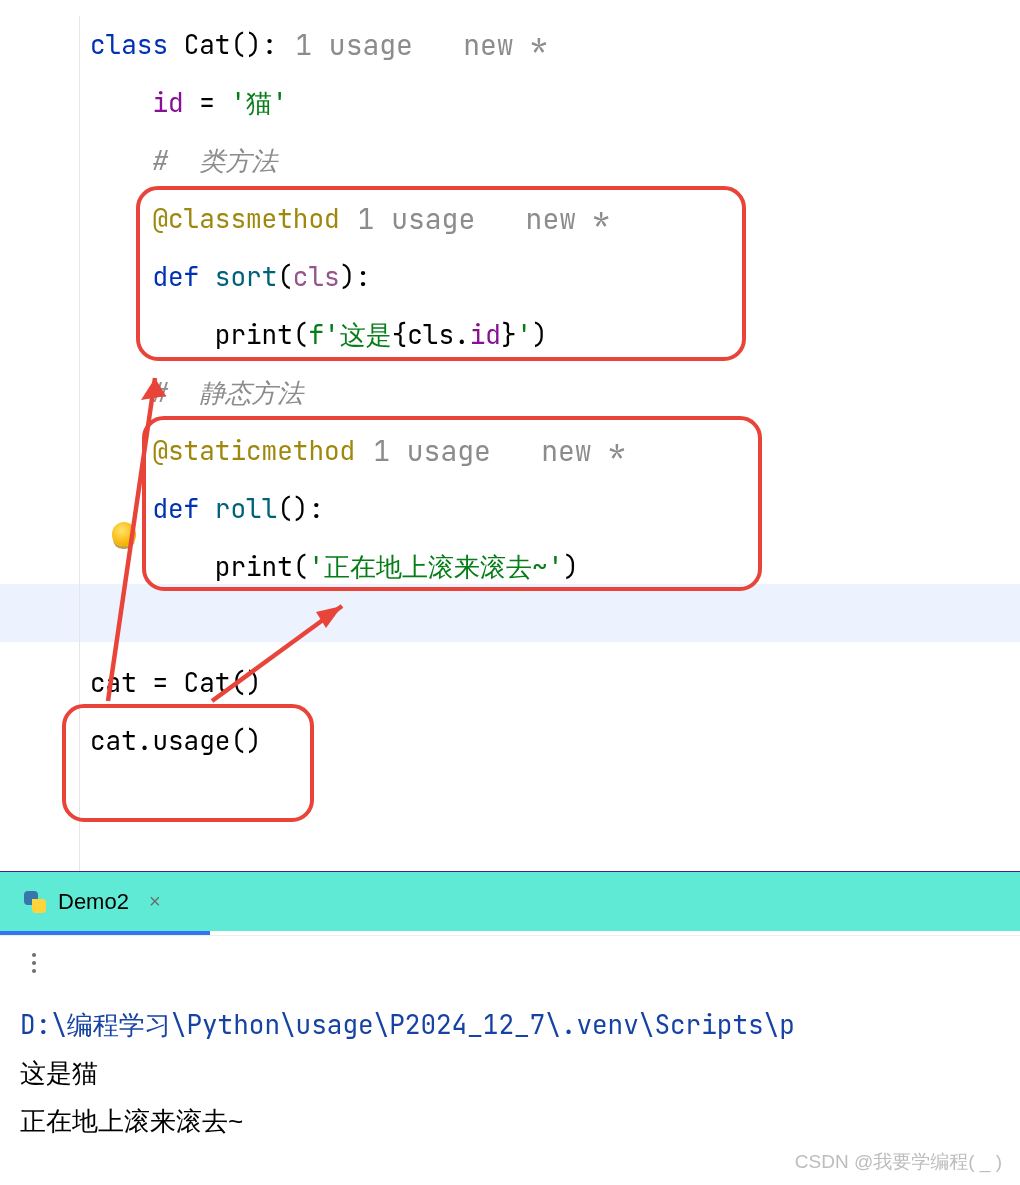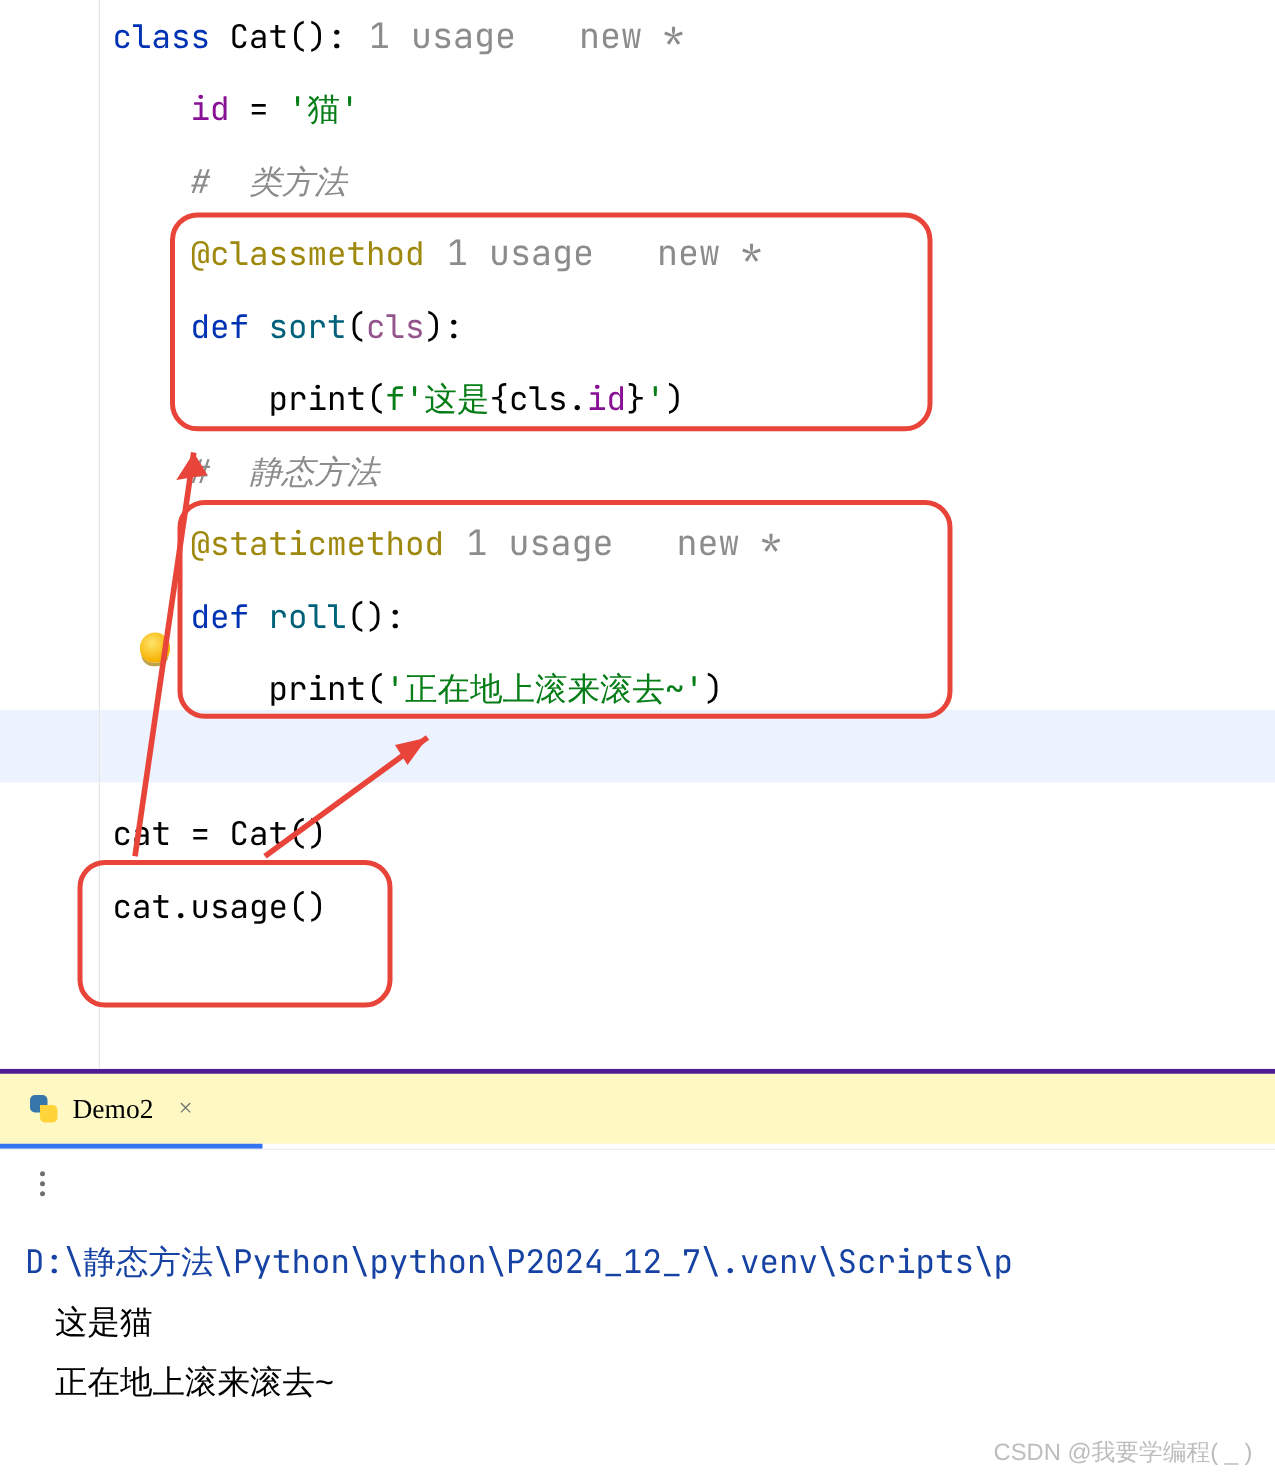--- a/index.html
+++ b/index.html
@@ -8,20 +8,21 @@
     width: 1020px; height: 1185px;
     background: #ffffff;
     font-family: "JetBrains Mono", Consolas, "Courier New", monospace;
     overflow: hidden;
   }
   .editor {
     position: relative;
     width: 1020px;
     height: 855px;
     background: #ffffff;
+    margin-top: 16px;
   }
   .gutter {
     position: absolute; left: 0; top: 0; width: 80px; height: 855px;
     border-right: 1px solid #e6e6e6;
   }
   .code {
     position: absolute; left: 90px; top: 0; right: 0;
     font-size: 26px; line-height: 1.45;
   }
   .line { height: 58px; display: flex; align-items: center; white-space: pre; }
@@ -37,44 +38,44 @@
   .cmt  { color: #8C8C8C; font-style: italic; }
   .inlay{ color: #8C8C8C; font-style: normal; font-size: 28px; padding-left: 18px; }
   .dim  { color: #000000; }
 
   .highlight-line {
     position:absolute; left:0; right:0; height:58px; top:568px;
     background:#ecf3ff;
   }
 
   .tab-bar {
-    border-top: 4px solid #4c1d95;
+    border-top: 1px solid #4c1d95;
     height: 60px; display: flex; align-items: center;
-    padding-left: 24px; gap: 12px; background:#fef9c3;
-    font-family: Liberation Serif, serif;
+    padding-left: 24px; gap: 12px; background:#5eead4;
+    font-family: Liberation Sans, sans-serif;
   }
   .tab-name { font-size: 22px; color:#000; }
   .tab-close { font-size: 20px; color:#6e6e6e; padding-left: 8px; cursor:pointer; }
   .tab-underline {
     height: 4px; width: 210px; background:#3574F0; margin-left:0;
   }
 
   .toolbar-row {
     height: 54px; border-top:1px solid #eee; display:flex; align-items:center;
     padding-left:32px;
   }
   .dots { display:flex; flex-direction:column; gap:4px; }
   .dots span { width:4px; height:4px; border-radius:50%; background:#6e6e6e; }
 
   .console {
     padding: 12px 20px 0 20px;
     font-size: 26px; line-height: 1.85;
   }
   .console .cmd { color:#1643A3; font-family: inherit; white-space:pre; overflow:hidden; }
-  .console .out { color:#000; font-family: "Microsoft YaHei", sans-serif; margin-left: 24px; }
+  .console .out { color:#000; font-family: "Microsoft YaHei", sans-serif; }
 
   .watermark {
     position:absolute; right:18px; bottom:10px;
     font-size:19px; color:#bdbdbd;
     font-family: "Microsoft YaHei", sans-serif;
   }
 
   .red-box {
     position:absolute; border:4px solid #E8443A; border-radius:22px;
     pointer-events:none;
@@ -174,18 +175,18 @@
 
 <div class="toolbar-row">
   <div class="dots">
       <span></span>
       <span></span>
       <span></span>
     </div>
 </div>
 
 <div class="console">
-  <div class="cmd">D:\静态方法\Python\python\P2024_12_7\.venv\Scripts\p</div>
+  <div class="cmd">D:\编程学习\Python\usage\P2024_12_7\.venv\Scripts\p</div>
   <div class="out">这是猫</div>
   <div class="out">正在地上滚来滚去~</div>
 </div>
 
 <div class="watermark">CSDN @我要学编程(  _  )</div>
 
 </body></html>

